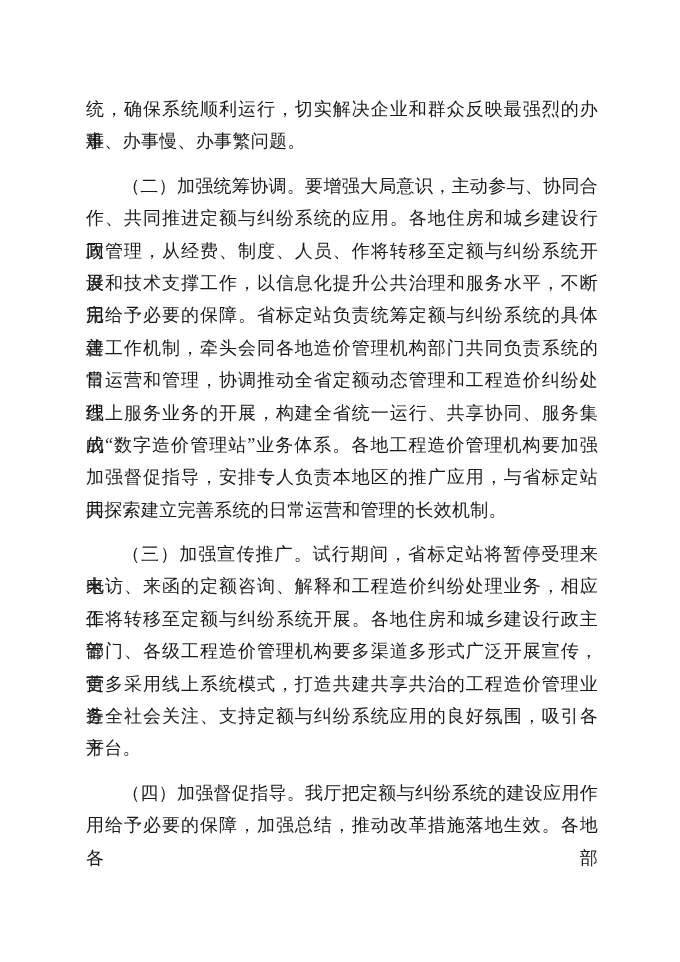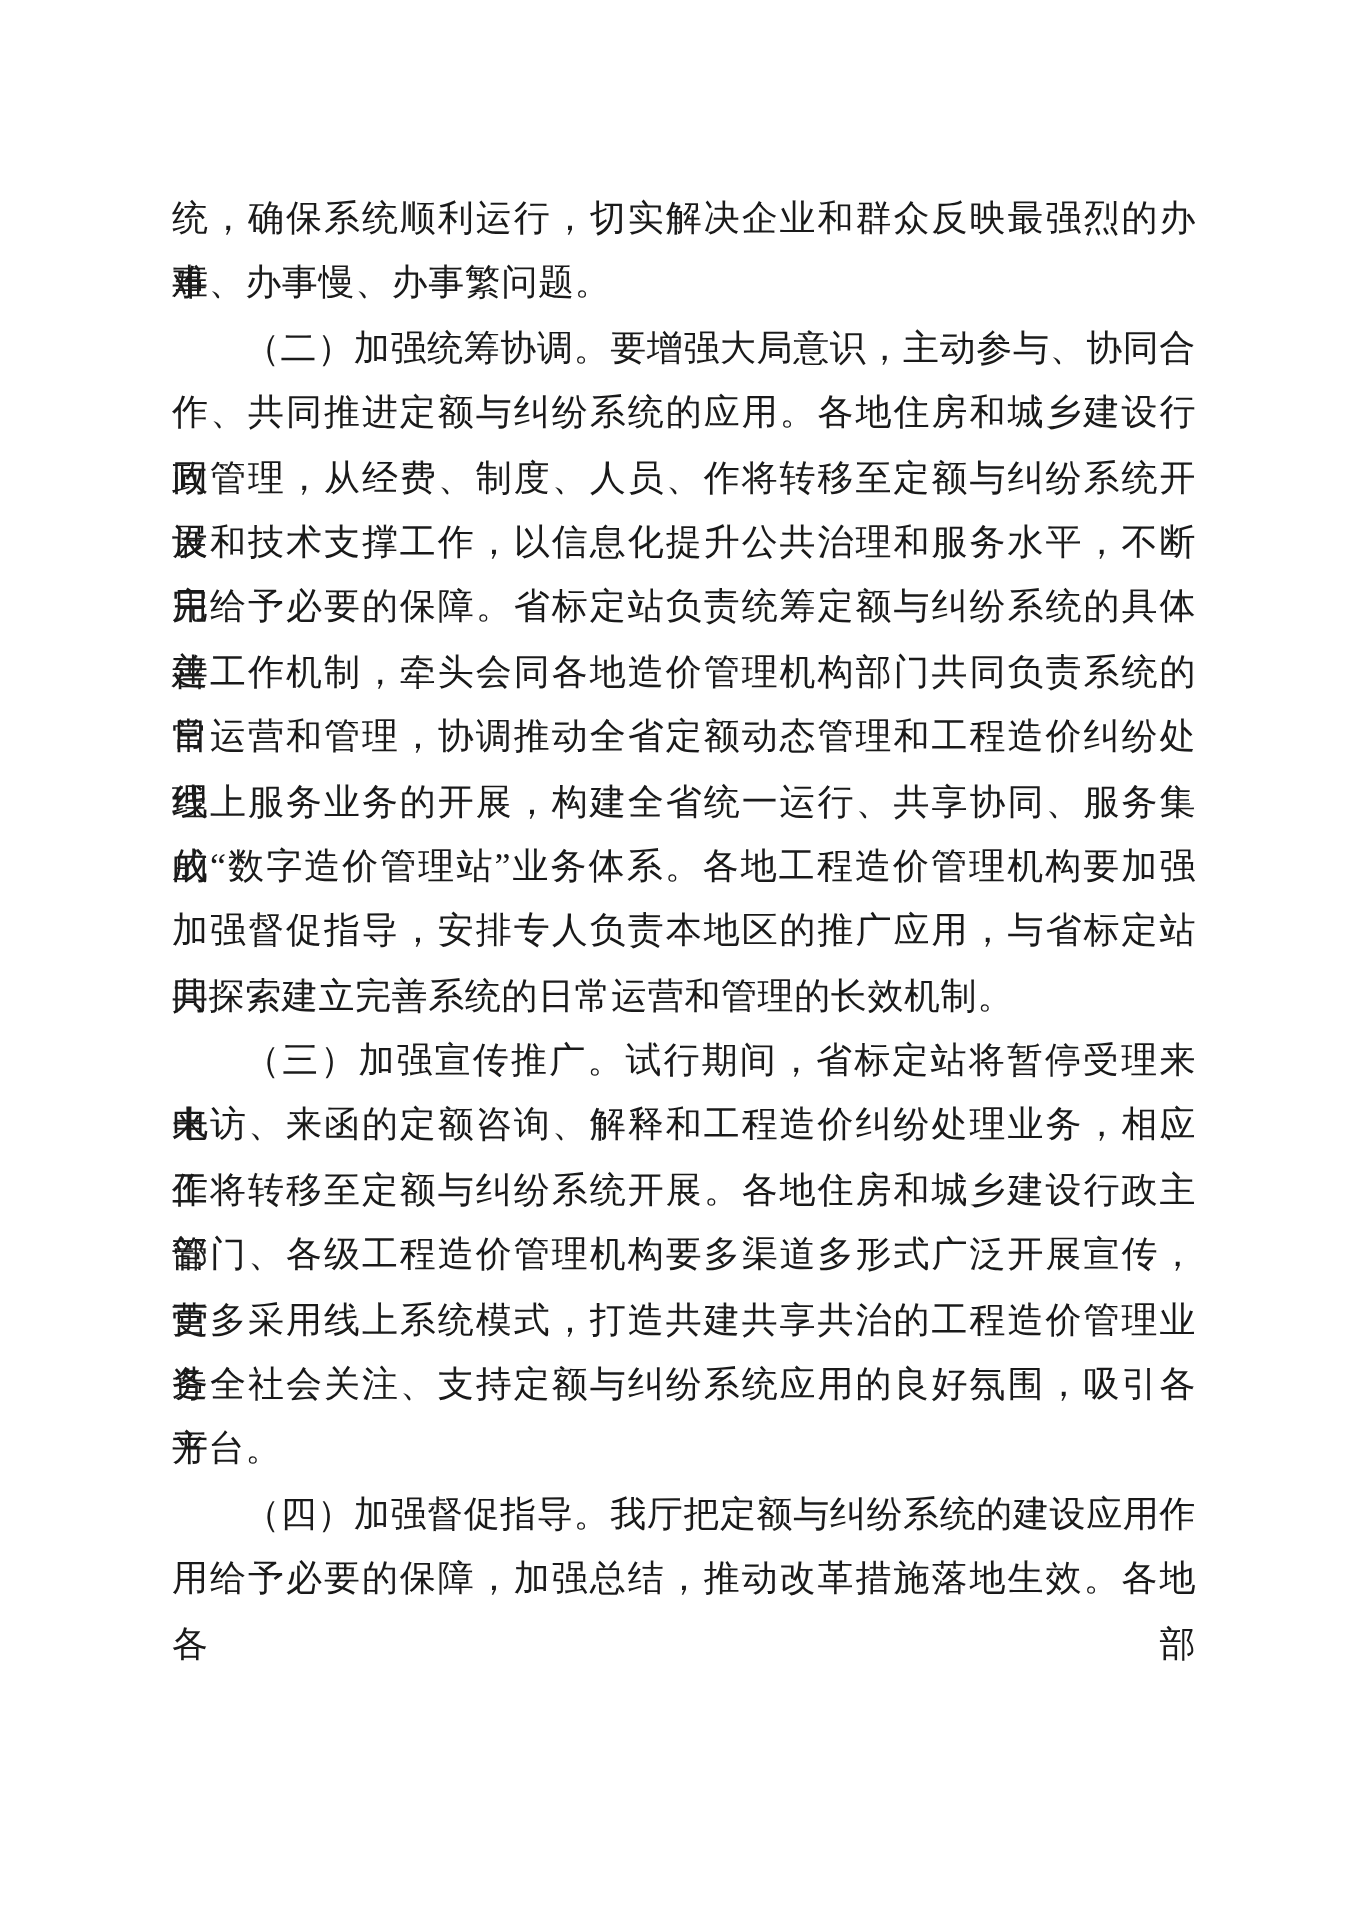--- a/index.html
+++ b/index.html
@@ -33,20 +33,21 @@
   
   .ln.j {
     white-space: normal;
     text-align: justify;
     text-align-last: justify;
     text-justify: inter-character;
   }
   
   .ln.ind {
     text-indent: 36px;
+    margin-top: 12px;
   }
 </style>
 </head>
 <body>
 
 <div class="page">
   <div class="content">
     <div class="ln j">统，确保系统顺利运行，切实解决企业和群众反映最强烈的办事</div>
     <div class="ln">难、办事慢、办事繁问题。</div>
     <div class="ln j ind">（二）加强统筹协调。要增强大局意识，主动参与、协同合</div>

